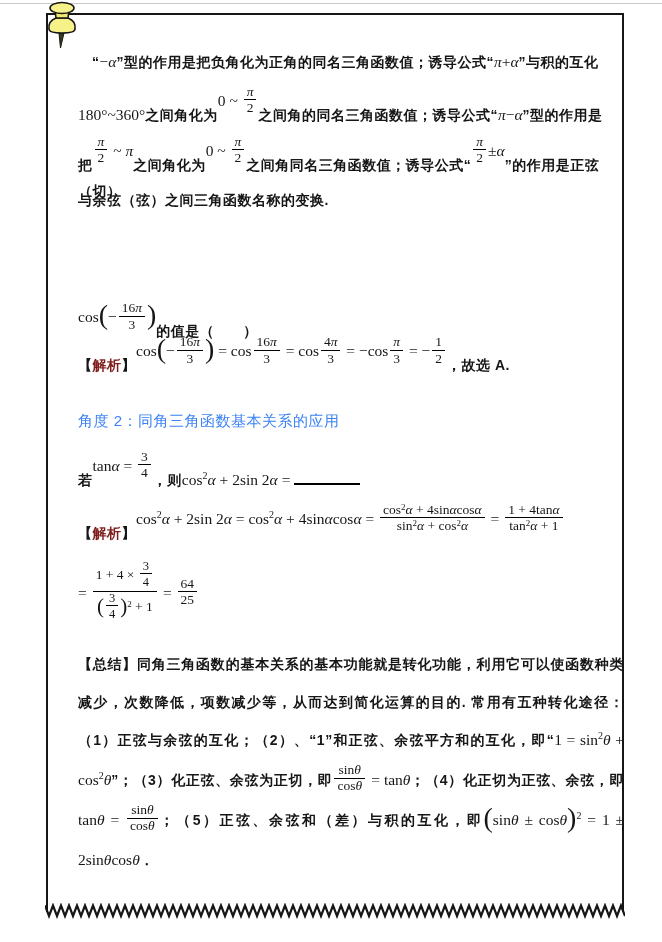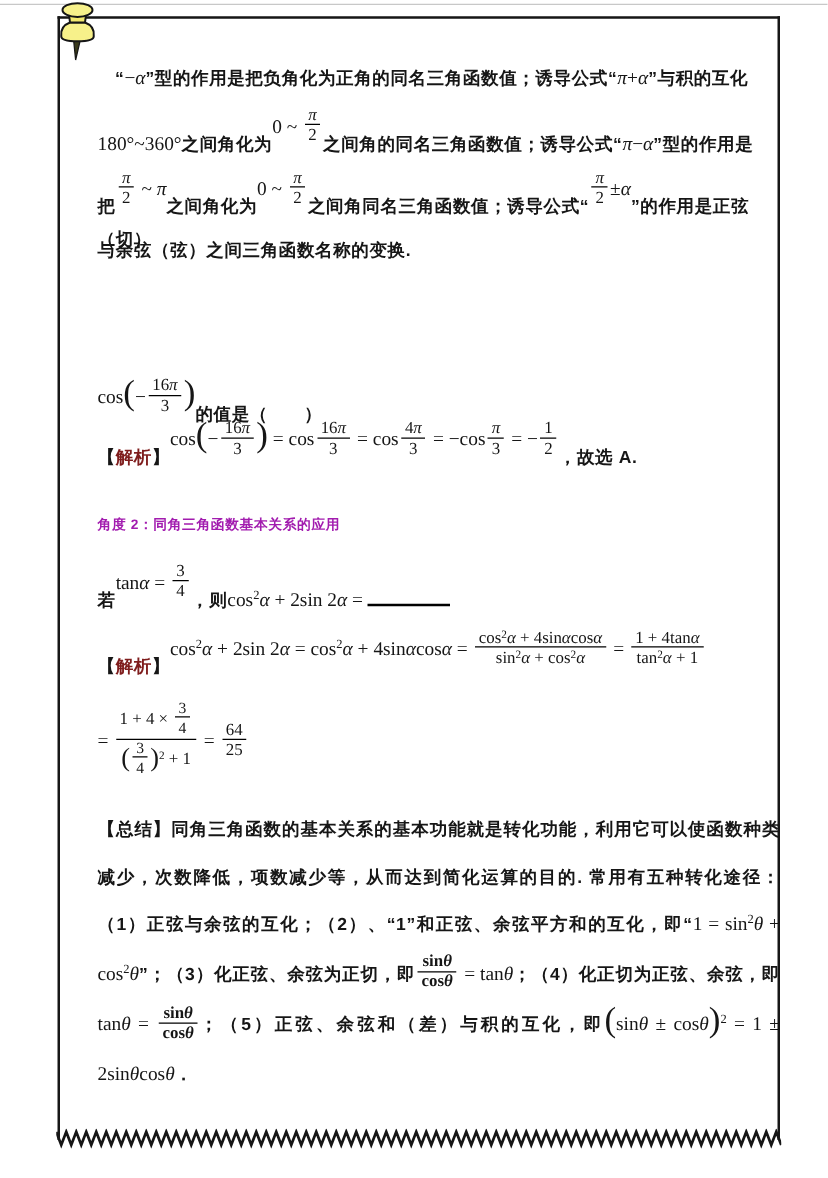--- a/index.html
+++ b/index.html
@@ -15,38 +15,38 @@
     box-sizing:border-box;
   }
   .zigzag{position:absolute;left:45px;top:903px;width:580px;height:16px;}
   .pushpin{position:absolute;left:43px;top:1px;width:38px;height:50px;}
   .content{position:absolute;left:78px;top:0;width:546px;}
   .blk{position:absolute;left:0;width:546px;white-space:normal;}
   .indent1{padding-left:14px;}
   
   .cn{font-weight:700;font-size:14px;letter-spacing:.5px;line-height:20px;}
   .red{font-weight:700;font-size:14px;letter-spacing:.5px;color:#7f1d1d;}
-  .green{font-weight:700;font-size:11px;letter-spacing:.5px;color:#a21caf;}
+  .green{font-weight:400;font-size:15px;letter-spacing:.5px;color:#3b82f6;}
   .rm{font-family:"Liberation Serif","DejaVu Serif",serif;font-size:15.5px;}
   .it{font-family:"Liberation Serif","DejaVu Serif",serif;font-size:15.5px;font-style:italic;}
   .sup{font-family:"Liberation Serif","DejaVu Serif",serif;font-size:10px;position:relative;top:-6px;}
   .frac{display:inline-block;vertical-align:middle;text-align:center;line-height:1.12;margin:0 2px;
         font-size:13.5px;transform:translateY(-2px);}
   .frac .fn{display:block;border-bottom:1px solid #000;padding:0 3px;}
   .frac .fd{display:block;padding:0 3px;}
   .frac .rm,.frac .it{font-size:13.5px;}
   .frac .frac .rm,.frac .frac .it{font-size:12.5px;}
   .frac .sup{font-size:9px;top:-4px;}
   .bigp{font-family:"Liberation Serif","DejaVu Serif",serif;font-size:28px;font-weight:300;
         vertical-align:middle;position:relative;top:-3px;}
   .fn .bigp,.fd .bigp{font-size:21px;top:-1px;}
   .up{position:relative;top:-14px;}
   .blank{display:inline-block;width:66px;height:13px;border-bottom:2px solid #000;}
   .summary{line-height:38px;text-align:justify;}
-  .summary .frac{line-height:1.1;font-weight:bold;}
+  .summary .frac{line-height:1.1;}
 </style>
 </head>
 <body>
 
 <div class="top-rule"></div>
 
 <div class="frame"></div>
 
 <svg class="zigzag" viewBox="0 0 580 16" preserveAspectRatio="none">
   <polyline points="0,2.5 4,13 8,2.5 12,13 16,2.5 20,13 24,2.5 28,13 32,2.5 36,13 40,2.5 44,13 48,2.5 52,13 56,2.5 60,13 64,2.5 68,13 72,2.5 76,13 80,2.5 84,13 88,2.5 92,13 96,2.5 100,13 104,2.5 108,13 112,2.5 116,13 120,2.5 124,13 128,2.5 132,13 136,2.5 140,13 144,2.5 148,13 152,2.5 156,13 160,2.5 164,13 168,2.5 172,13 176,2.5 180,13 184,2.5 188,13 192,2.5 196,13 200,2.5 204,13 208,2.5 212,13 216,2.5 220,13 224,2.5 228,13 232,2.5 236,13 240,2.5 244,13 248,2.5 252,13 256,2.5 260,13 264,2.5 268,13 272,2.5 276,13 280,2.5 284,13 288,2.5 292,13 296,2.5 300,13 304,2.5 308,13 312,2.5 316,13 320,2.5 324,13 328,2.5 332,13 336,2.5 340,13 344,2.5 348,13 352,2.5 356,13 360,2.5 364,13 368,2.5 372,13 376,2.5 380,13 384,2.5 388,13 392,2.5 396,13 400,2.5 404,13 408,2.5 412,13 416,2.5 420,13 424,2.5 428,13 432,2.5 436,13 440,2.5 444,13 448,2.5 452,13 456,2.5 460,13 464,2.5 468,13 472,2.5 476,13 480,2.5 484,13 488,2.5 492,13 496,2.5 500,13 504,2.5 508,13 512,2.5 516,13 520,2.5 524,13 528,2.5 532,13 536,2.5 540,13 544,2.5 548,13 552,2.5 556,13 560,2.5 564,13 568,2.5 572,13 576,2.5 580,13" fill="none" stroke="#161616" stroke-width="2.2"></polyline>

